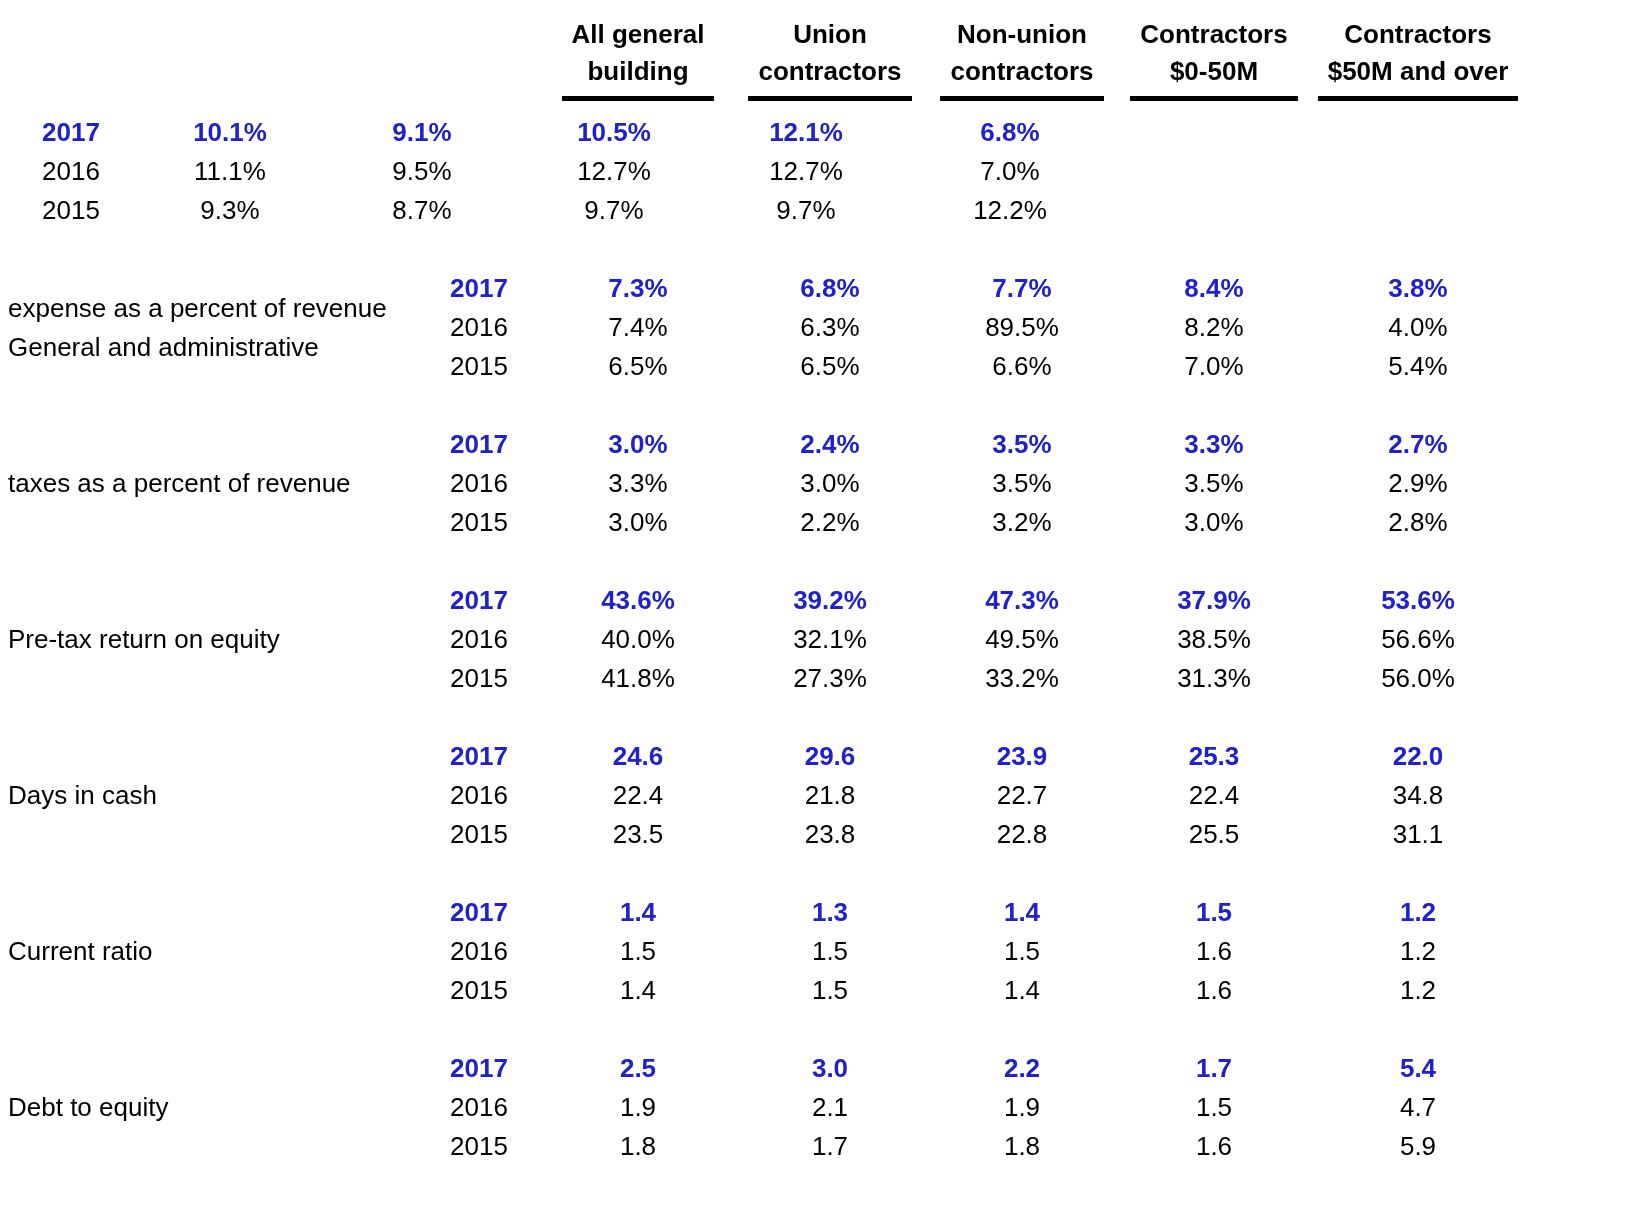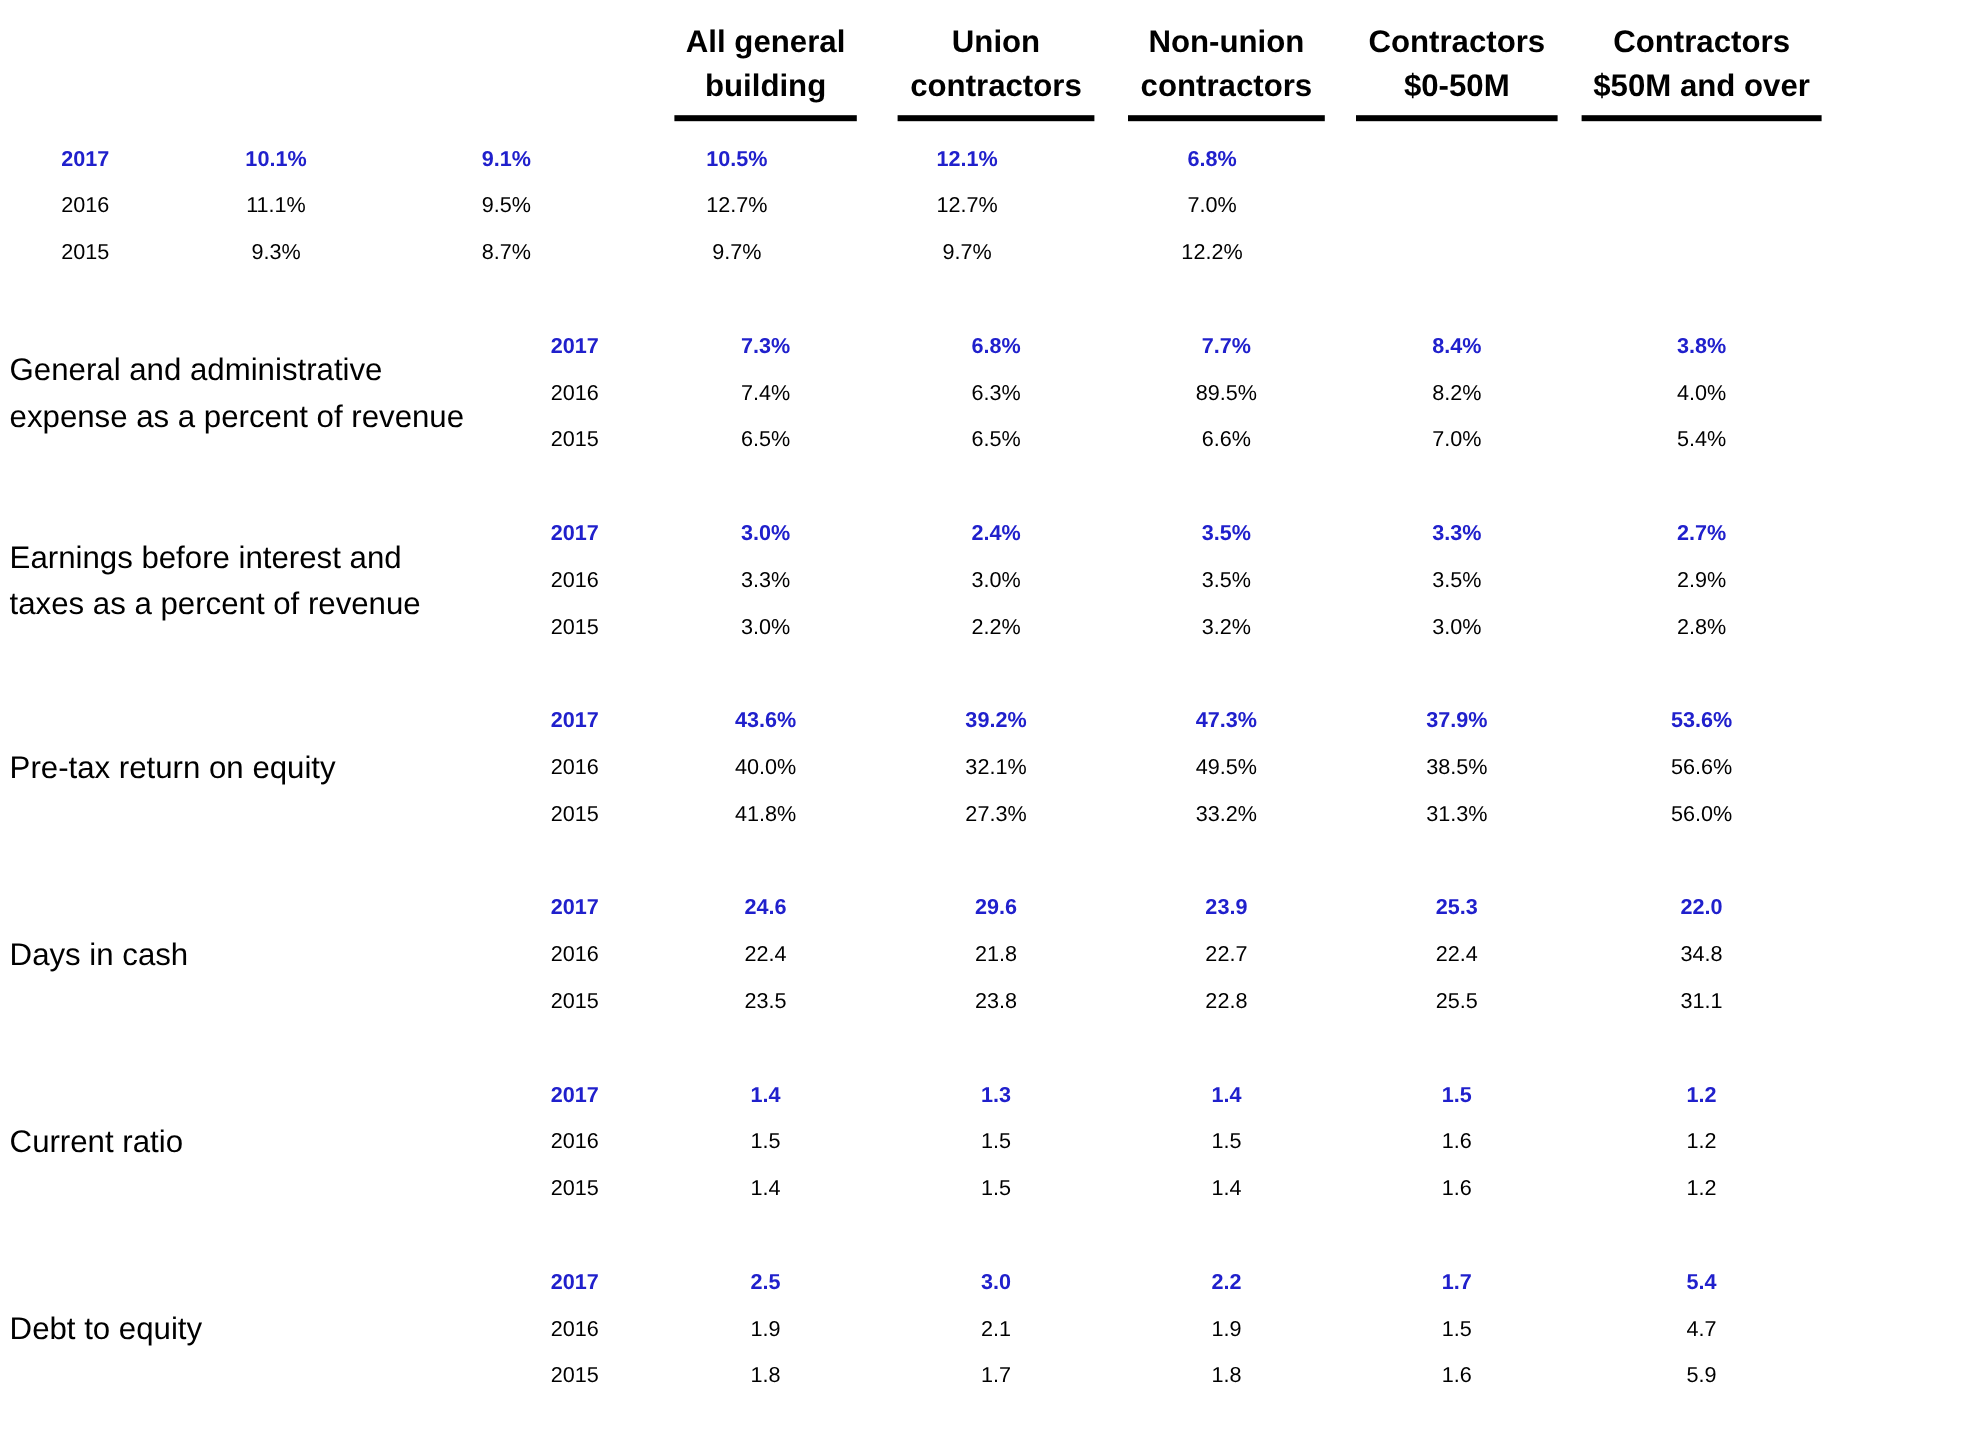--- a/index.html
+++ b/index.html
@@ -17,21 +17,21 @@
   .hdr { display:flex; justify-content:center; align-items:flex-end; font-weight:700; font-size:26px; line-height:37px; }
   .hdr-inner { display:inline-block; text-align:center; border-bottom:5px solid #000; padding:0 10px 6px; }
   .hdr-inner span { display:block; }
 
   #blocks { margin-top:12px; }
   .block { display:flex; margin-top:39px; }
   .block:first-child { margin-top:0; }
   .block-label { width:408px; flex:none; display:flex; flex-direction:column; justify-content:center;
                  font-size:26px; line-height:39px; }
   .rows { display:flex; flex-direction:column; }
-  .row { display:flex; align-items:center; height:39px; font-size:18px; }
+  .row { display:flex; align-items:center; height:39px; font-size:26px; }
   .row.hl { color:var(--accent); font-weight:700; }
 </style>
 </head>
 <body>
 
 <div class="page">
 
   <div class="hrow">
     <div class="label-col"></div>
     <div class="year-col"></div>
@@ -96,22 +96,22 @@
             <div class="dcol">9.3%</div>
             <div class="dcol">8.7%</div>
             <div class="dcol">9.7%</div>
             <div class="dcol">9.7%</div>
             <div class="dcol last">12.2%</div>
           </div>
         </div>
       </div>
       <div class="block">
         <div class="block-label">
+          <span>expense as a percent of revenue</span>
           <span>General and administrative</span>
-          <span>expense as a percent of revenue</span>
         </div>
         <div class="rows">
           <div class="row hl">
             <div class="year-col">2017</div>
             <div class="dcol">7.3%</div>
             <div class="dcol">6.8%</div>
             <div class="dcol">7.7%</div>
             <div class="dcol">8.4%</div>
             <div class="dcol last">3.8%</div>
           </div>
@@ -128,21 +128,20 @@
             <div class="dcol">6.5%</div>
             <div class="dcol">6.5%</div>
             <div class="dcol">6.6%</div>
             <div class="dcol">7.0%</div>
             <div class="dcol last">5.4%</div>
           </div>
         </div>
       </div>
       <div class="block">
         <div class="block-label">
-          <span>Earnings before interest and</span>
           <span>taxes as a percent of revenue</span>
         </div>
         <div class="rows">
           <div class="row hl">
             <div class="year-col">2017</div>
             <div class="dcol">3.0%</div>
             <div class="dcol">2.4%</div>
             <div class="dcol">3.5%</div>
             <div class="dcol">3.3%</div>
             <div class="dcol last">2.7%</div>

